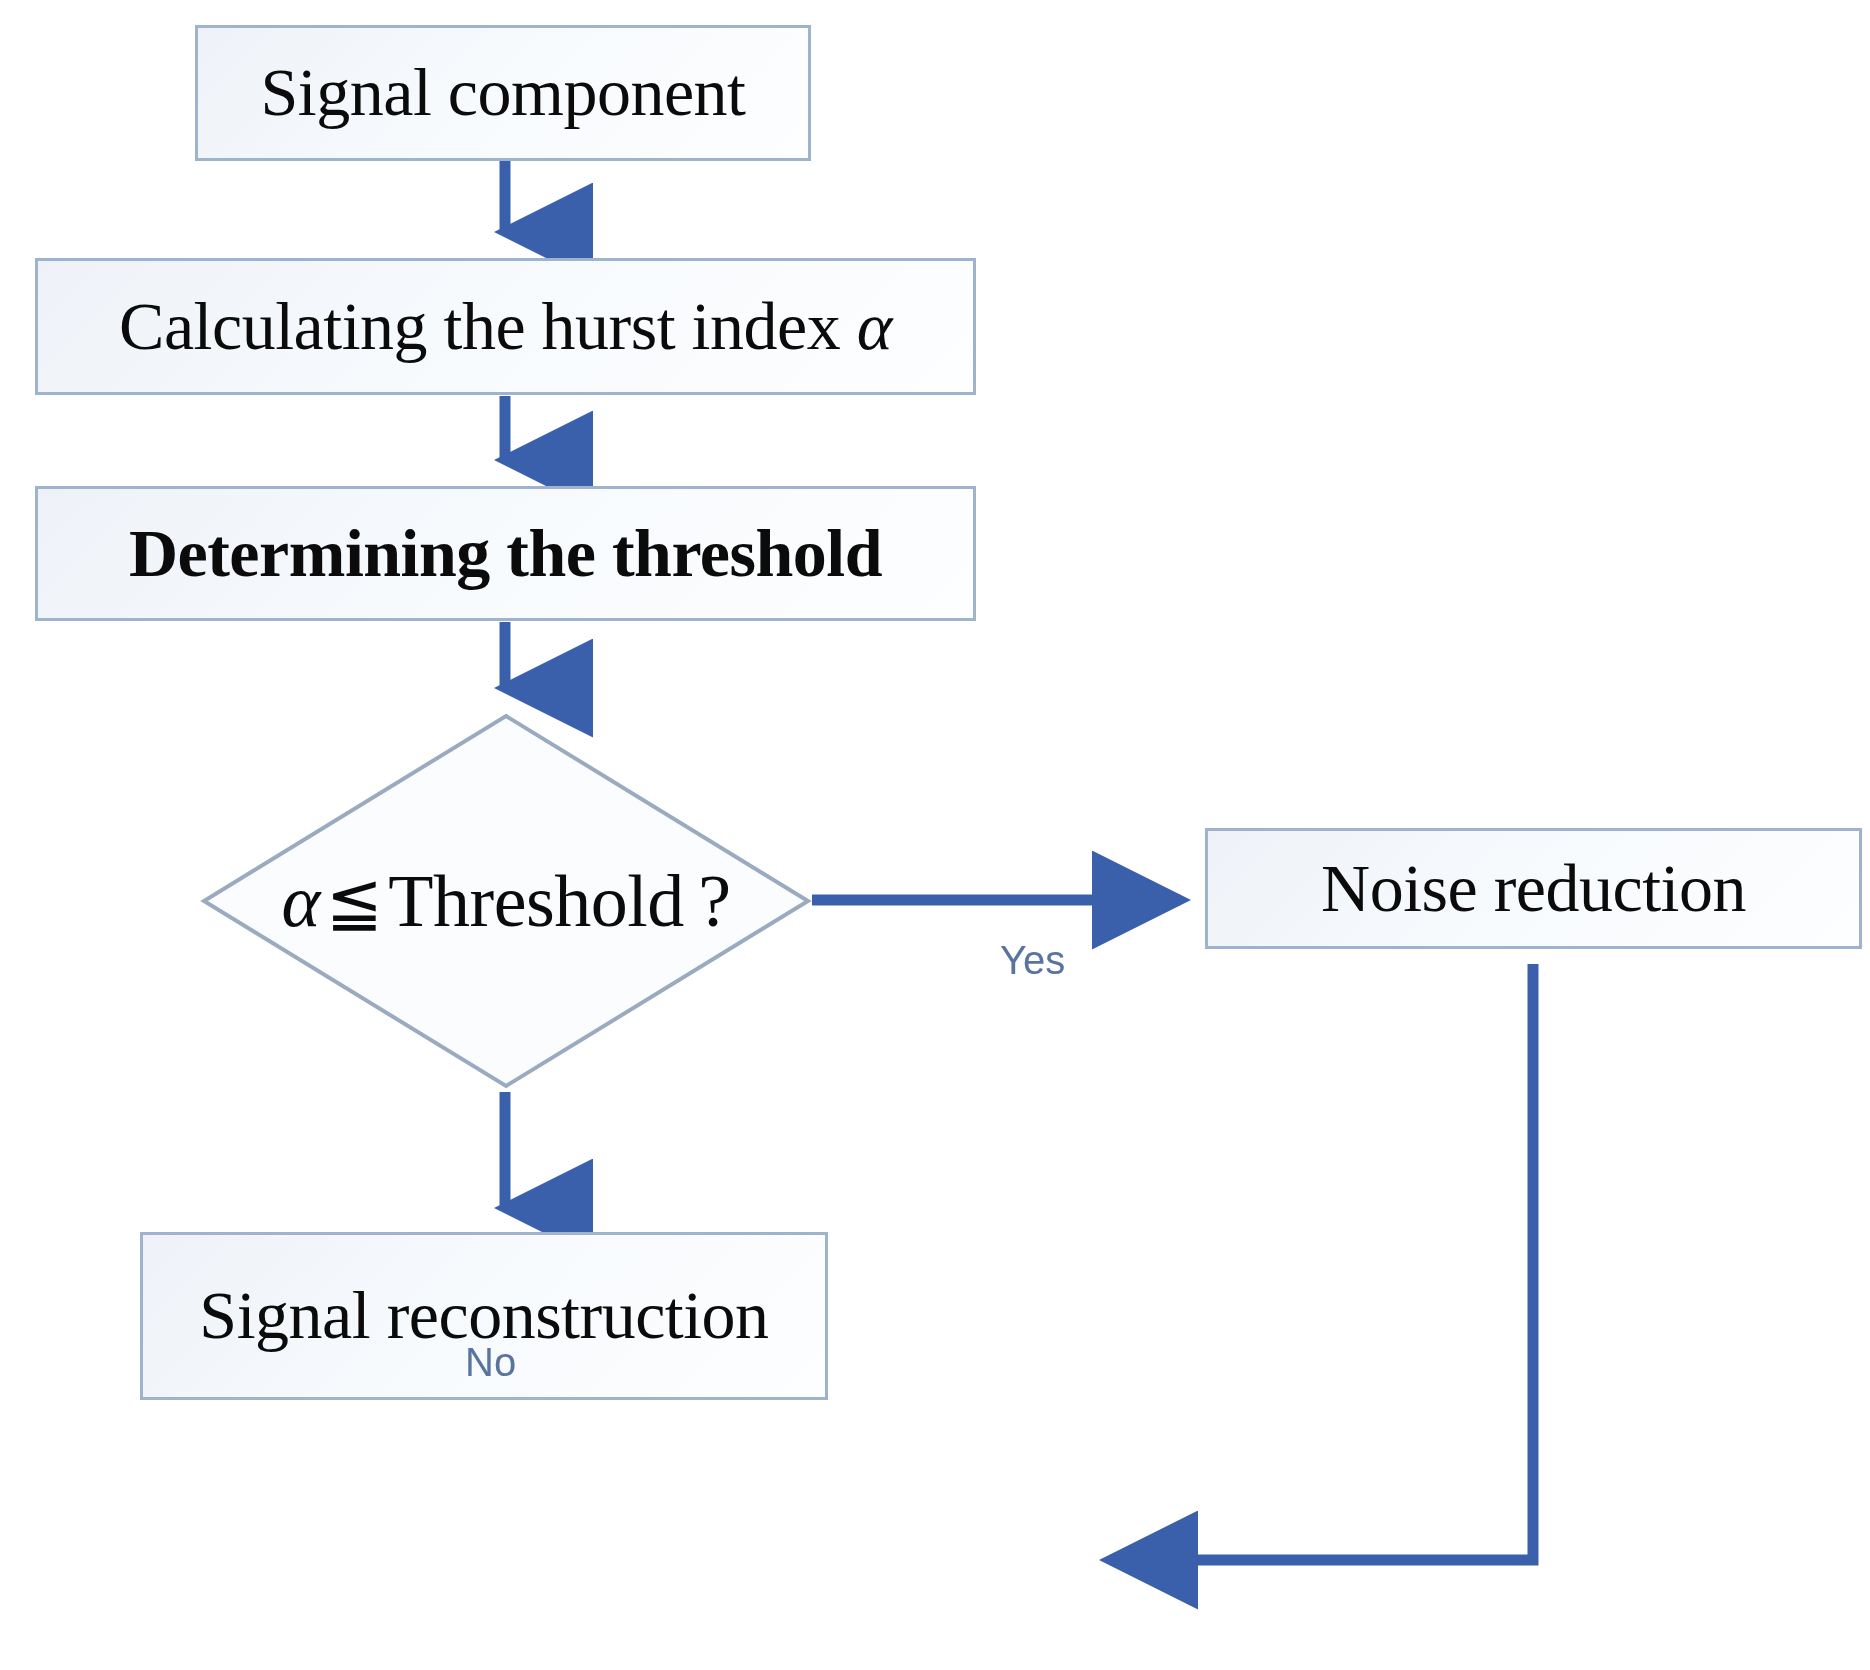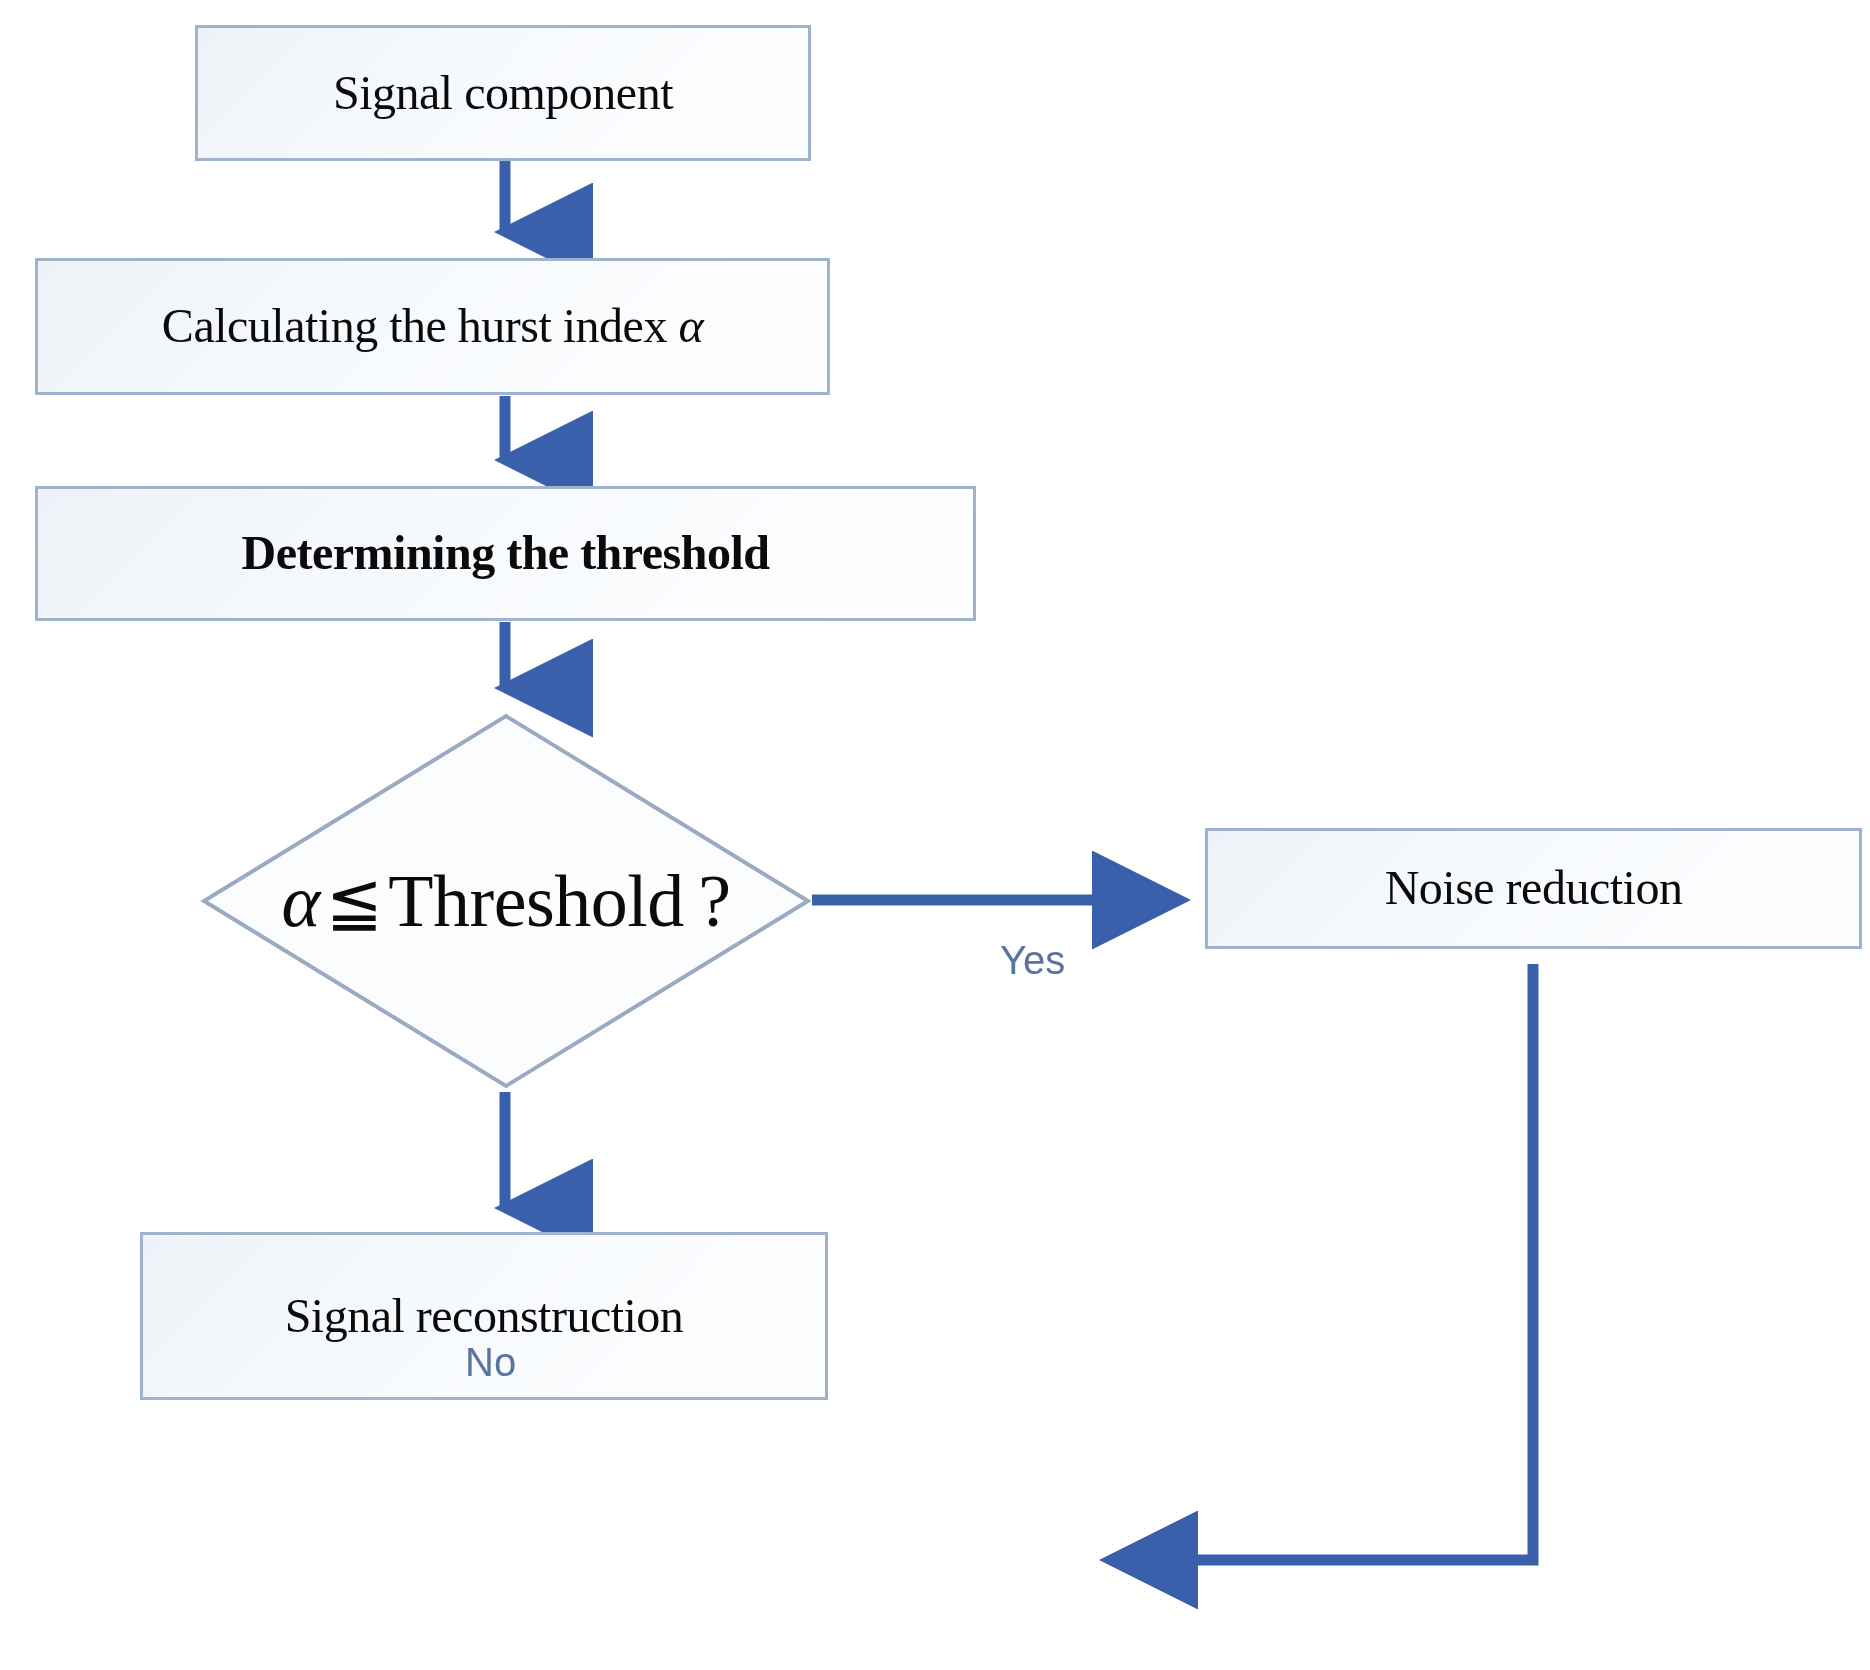--- a/index.html
+++ b/index.html
@@ -22,32 +22,32 @@
     background: linear-gradient(135deg, #eef2f8 0%, #f7fafd 45%, #fdfeff 100%);
     display: flex;
     align-items: center;
     justify-content: center;
     color: #0b0b0b;
     line-height: 1.05;
     white-space: nowrap;
   }
   .node-box .label {
     font-family: "Liberation Serif", "DejaVu Serif", serif;
-    font-size: 48px;
+    font-size: 68px;
     letter-spacing: -0.5px;
     text-align: center;
   }
   .node-box .alpha {
     font-style: italic;
     font-family: "Liberation Serif", "DejaVu Serif", serif;
   }
 
   
   #box-signal-component { left: 195px;  top: 25px;   width: 616px; height: 136px; }
-  #box-hurst            { left: 35px;   top: 258px;  width: 795px; height: 137px; }
+  #box-hurst            { left: 35px;   top: 258px;  width: 941px; height: 137px; }
   #box-threshold        { left: 35px;   top: 486px;  width: 941px; height: 135px; font-weight: bold; }
   #box-noise-reduction  { left: 1205px; top: 828px;  width: 657px; height: 121px; }
   #box-signal-recon     { left: 140px;  top: 1232px; width: 688px; height: 168px; }
 
   
   #decision-node {
     position: absolute;
     left: 200px;
     top: 712px;
     width: 612px;

